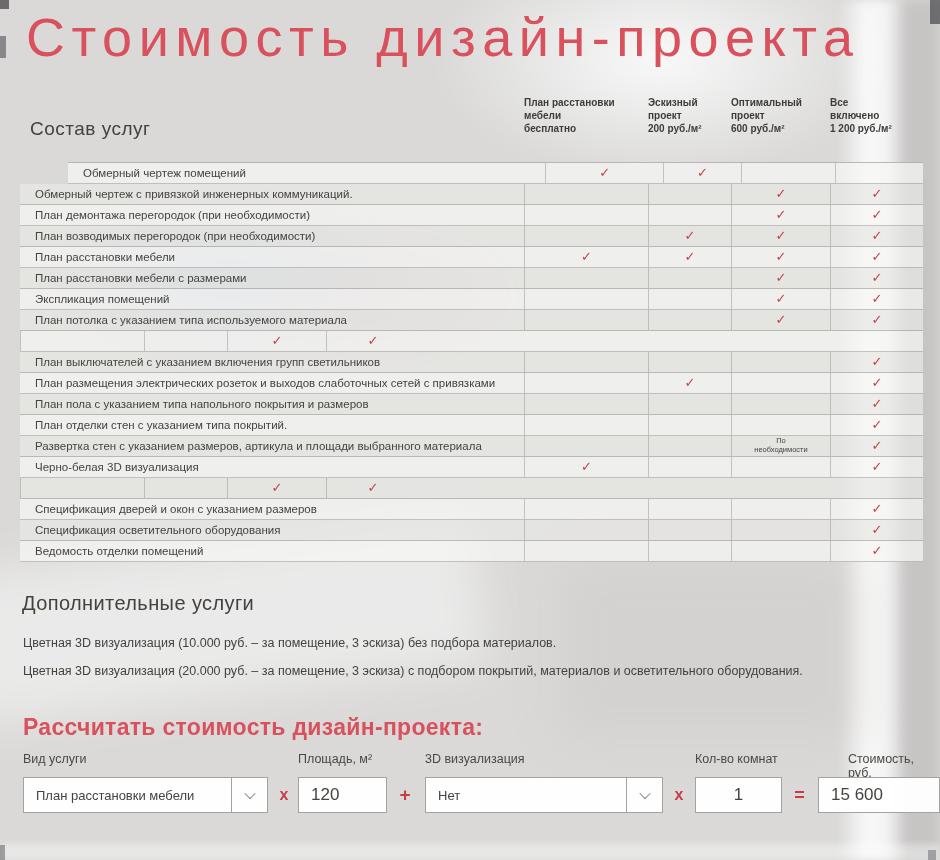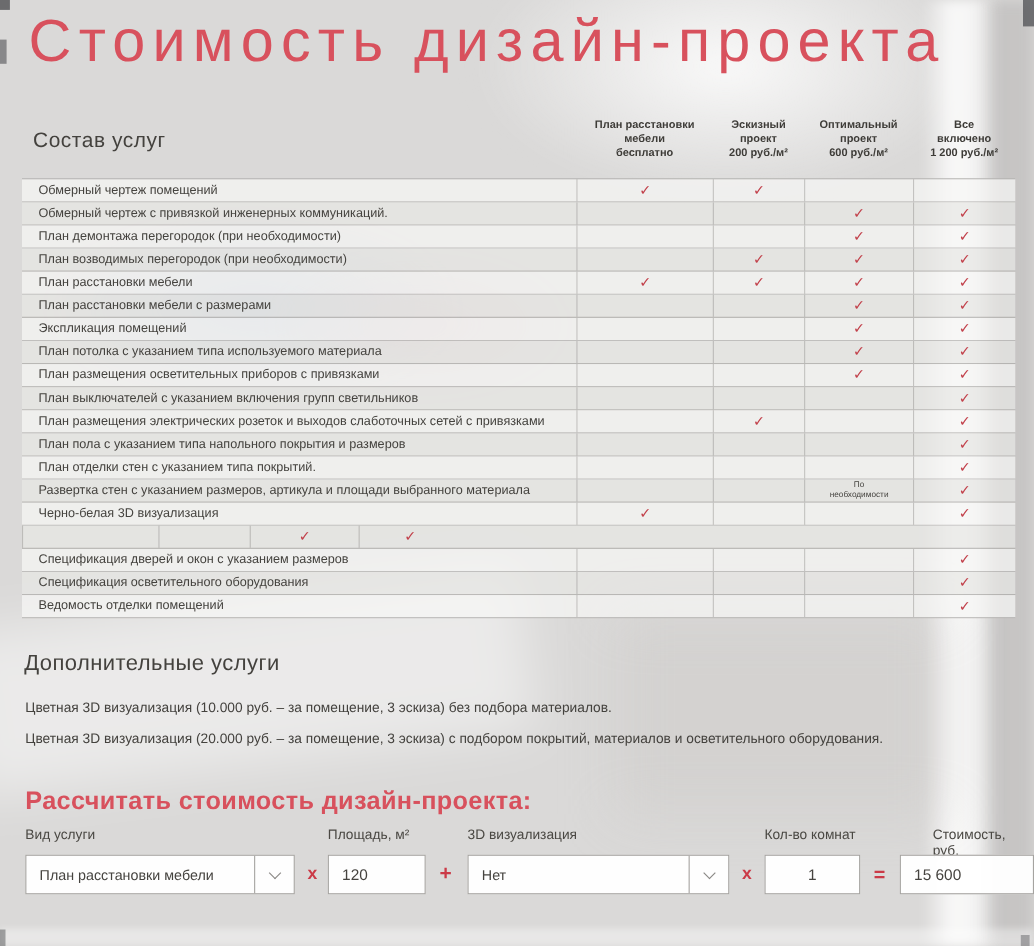--- a/index.html
+++ b/index.html
@@ -31,32 +31,32 @@
   .a4{left:0;top:845px;width:5px;height:15px;opacity:.45;}
   .a5{left:928px;top:850px;width:8px;height:10px;opacity:.4;}
 
   
   .title{position:absolute;left:26px;top:6px;margin:0;
     font-size:54px;font-weight:300;letter-spacing:6.5px;color:var(--accent,#d8515d);white-space:nowrap;}
 
   
   .svc-heading{position:absolute;left:30px;top:118px;margin:0;
     font-size:19px;font-weight:400;letter-spacing:.5px;color:#44423e;}
-  .colhead{position:absolute;top:107px;text-align:center;font-size:10px;font-weight:700;
+  .colhead{position:absolute;top:96px;font-size:10px;font-weight:700;
     line-height:1.3;color:#3e3c38;white-space:pre-line;}
   .hc0{left:524px;width:124px;}
   .hc1{left:648px;width:83px;}
   .hc2{left:731px;width:99px;}
   .hc3{left:830px;width:93px;}
 
   .tbody{position:absolute;left:20px;top:162px;width:903px;}
   .trow{display:flex;height:20px;border-bottom:1px solid rgba(115,113,110,.38);
     background:rgba(247,246,245,.72);}
   .trow.alt{background:rgba(232,231,229,.72);}
-  .trow:first-child{border-top:1px solid rgba(115,113,110,.45);}
+  .trow:first-child{border-top:1px solid rgba(115,113,110,.45);margin-left:48px;}
   .tlabel{width:504px;box-sizing:border-box;padding-left:15px;font-size:11.5px;line-height:20px;
     color:#45433f;white-space:nowrap;overflow:hidden;}
   .tcell{display:flex;align-items:center;justify-content:center;box-sizing:border-box;
     border-left:1px solid rgba(130,128,125,.4);}
   .c0{width:124px;}.c1{width:83px;}.c2{width:99px;}.c3{width:93px;}
   .check{color:var(--check,#c2414b);font-size:13px;font-weight:700;line-height:1;transform:translateY(-1px);}
   .cellnote{font-size:7.5px;line-height:1.15;color:#45433f;text-align:center;white-space:pre-line;}
 
   
   .add-heading{position:absolute;left:22px;top:592px;margin:0;
@@ -77,21 +77,21 @@
 
   .box{position:absolute;top:777px;height:36px;box-sizing:border-box;
     border:1px solid #a5a3a0;background:rgba(255,255,255,.96);}
   .selectbox{display:flex;align-items:stretch;cursor:pointer;}
   .sel-value{flex:1;display:flex;align-items:center;padding-left:12px;font-size:13px;color:#45433f;white-space:nowrap;overflow:hidden;}
   .sel-chev{width:35px;display:flex;align-items:center;justify-content:center;border-left:1px solid #a5a3a0;}
   .chev{width:7px;height:7px;border-right:1.4px solid #8a8885;border-bottom:1.4px solid #8a8885;
     transform:rotate(45deg) translate(-1px,-1px);}
   .b-service{left:23px;width:245px;}
   .b-vis{left:425px;width:238px;}
-  .inputbox{font-family:inherit;font-size:14px;color:#45433f;padding:0 0 0 12px;outline:none;}
+  .inputbox{font-family:inherit;font-size:17px;color:#45433f;padding:0 0 0 12px;outline:none;}
   .b-area{left:298px;width:89px;}
   .b-rooms{left:695px;width:87px;text-align:center;padding-left:0;}
   .b-cost{left:818px;width:122px;}
   .op{position:absolute;top:777px;height:36px;line-height:36px;text-align:center;
     color:#cb3a47;font-weight:700;font-size:16px;}
   .op-x1{left:272px;width:24px;}
   .op-plus{left:390px;width:30px;font-size:19px;}
   .op-x2{left:666px;width:26px;}
   .op-eq{left:786px;width:27px;font-size:18px;}
 </style>
@@ -220,21 +220,20 @@
         <div class="tcell c0"></div>
         <div class="tcell c1"></div>
         <div class="tcell c2">
           <span class="check">✓</span>
         </div>
         <div class="tcell c3">
           <span class="check">✓</span>
         </div>
       </div>
       <div class="trow">
-        <div class="tlabel">План размещения осветительных приборов с привязками</div>
         <div class="tcell c0"></div>
         <div class="tcell c1"></div>
         <div class="tcell c2">
           <span class="check">✓</span>
         </div>
         <div class="tcell c3">
           <span class="check">✓</span>
         </div>
       </div>
       <div class="trow alt">

